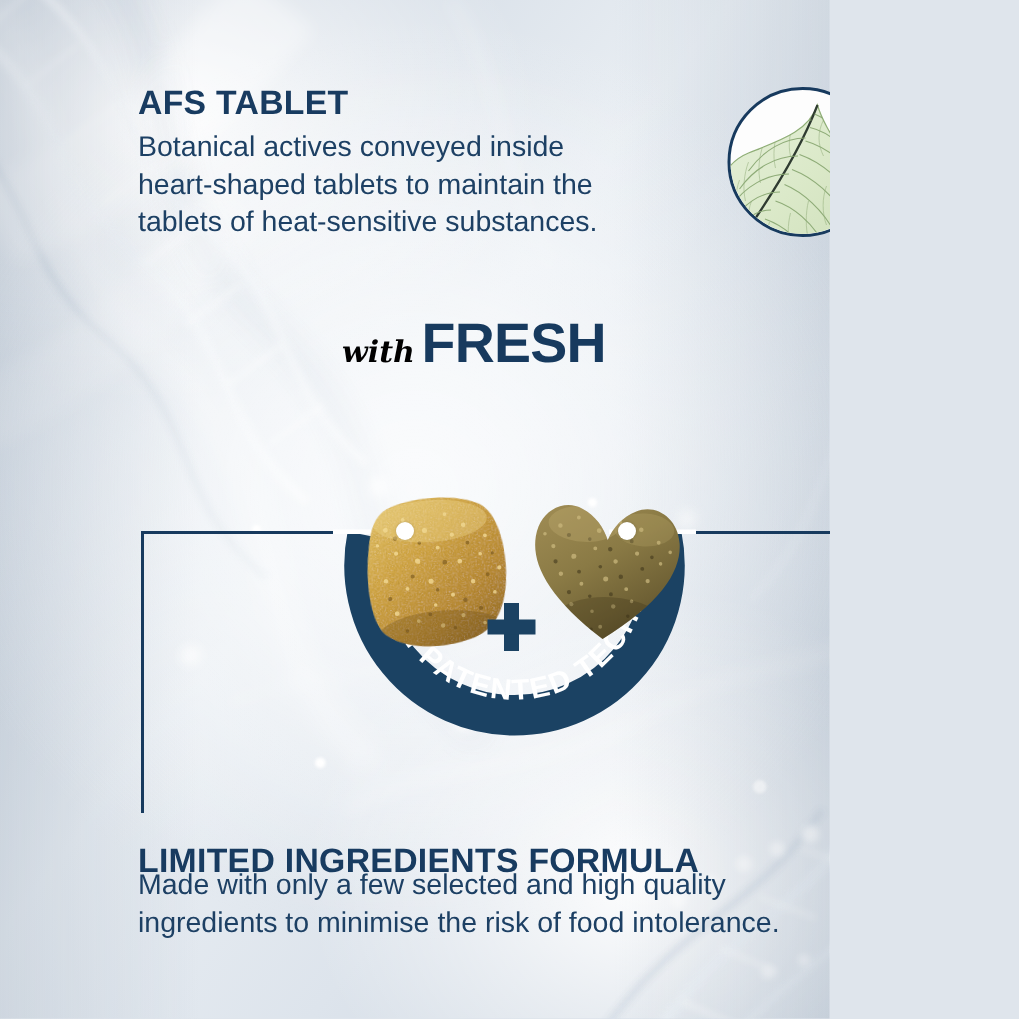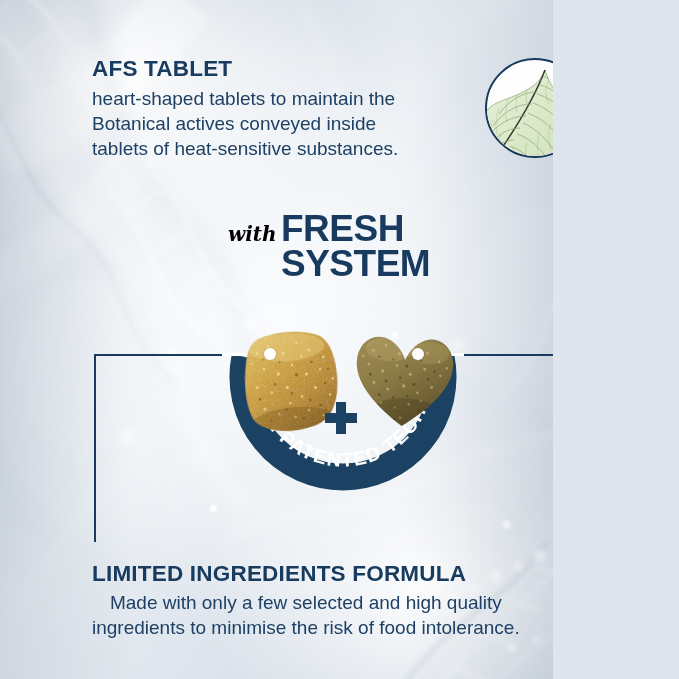--- a/index.html
+++ b/index.html
@@ -218,22 +218,22 @@
   <div class="vignette"></div>
 
   <div class="line" style="left:582px;top:132px;width:2.2px;height:224px;"></div>
   <div class="line" style="left:412px;top:354px;width:172px;height:2.2px;"></div>
 
   <div class="line" style="left:94px;top:354px;width:182px;height:2.2px;"></div>
   <div class="line" style="left:94px;top:354px;width:2.2px;height:188px;"></div>
 
   <div class="blk-title" style="left:92px;top:56px;">AFS TABLET</div>
   <div class="blk-body" style="left:92px;top:86px;">
+    <div>Botanical actives conveyed inside</div>
     <div>heart-shaped tablets to maintain the</div>
-    <div>Botanical actives conveyed inside</div>
     <div>tablets of heat-sensitive substances.</div>
   </div>
 
   <div class="leaf-badge">
     <svg width="112" height="110" viewBox="0 0 112 110">
       <defs>
         <linearGradient id="lf" x1="0" y1="0" x2="1" y2="1">
           <stop offset="0%" stop-color="#e6f0da"></stop>
           <stop offset="55%" stop-color="#dbe9c9"></stop>
           <stop offset="100%" stop-color="#cfe0bb"></stop>
@@ -280,21 +280,20 @@
           <path d="M56,76 C 54,84 54,94 56,102"></path>
           <path d="M68,66 C 65,74 65,84 68,92"></path>
         </g>
       </g>
     </svg>
   </div>
 
   <div class="afs-with">with</div>
   <div class="afs-stack">
     <div>FRESH</div>
-    <div>SYSTEM</div>
   </div>
 
   <svg class="ring" width="232" height="232" viewBox="0 0 232 232">
     <defs>
 
       <path id="ringArc" d="M 18,84 A 100,100 0 1 0 214,84"></path>
 
       <path id="textArc" d="M 26.5,104 A 89.5,89.5 0 1 0 205.5,104"></path>
     </defs>
 
@@ -453,18 +452,18 @@
       </g>
     </g>
   </svg>
 
   <div class="dot" style="left:264px;top:348px;"></div>
   <div class="dot" style="left:412px;top:348px;"></div>
 
   <div class="plus"></div>
 
   <div class="blk-title" style="left:92px;top:561px;">LIMITED INGREDIENTS FORMULA</div>
-  <div class="blk-body" style="left:92px;top:590px;text-align:center;">
+  <div class="blk-body" style="left:92px;top:578px;">
     <div>Made with only a few selected and high quality</div>
     <div>ingredients to minimise the risk of food intolerance.</div>
   </div>
 
 </div>
 
 </body></html>

